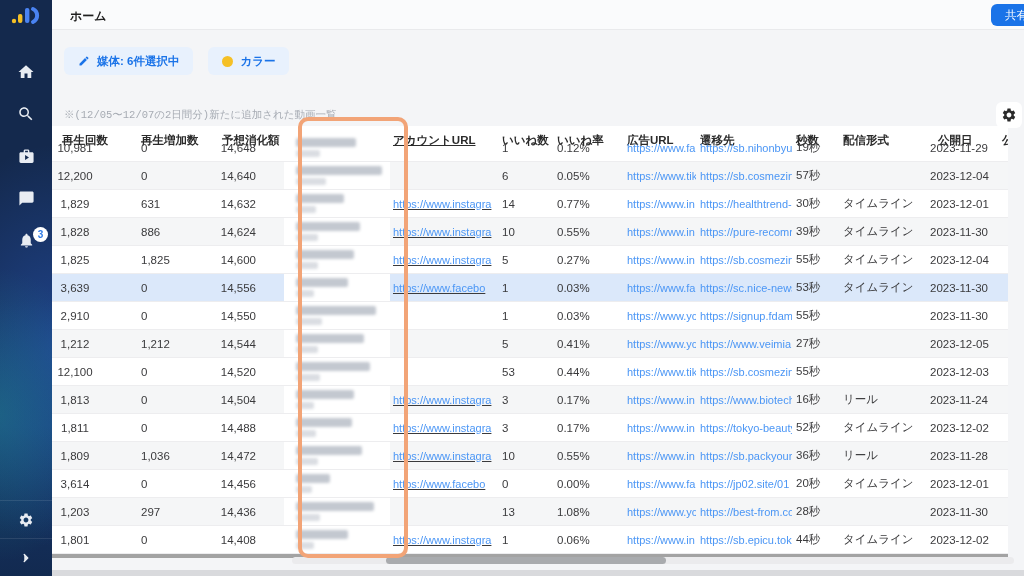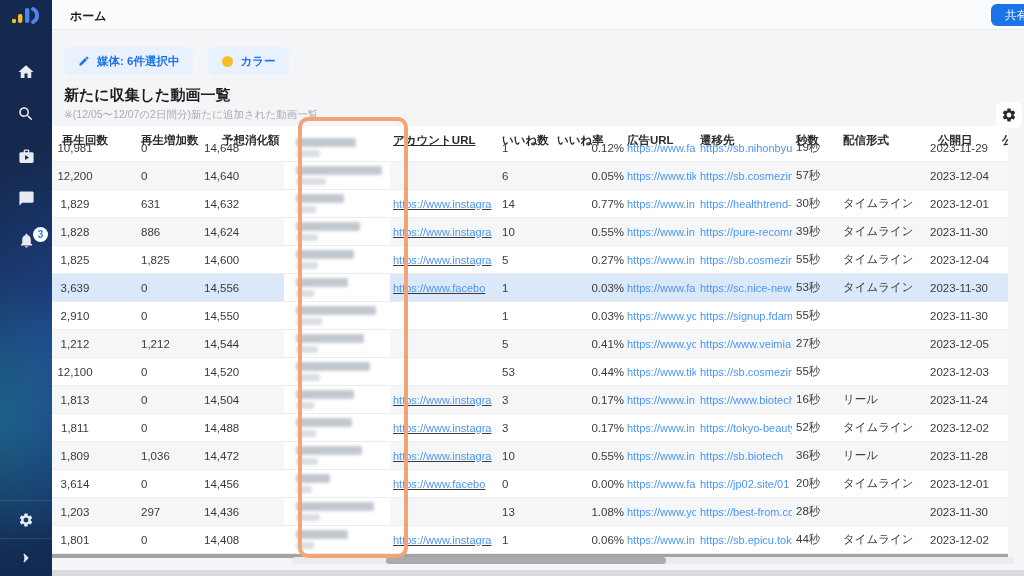--- a/index.html
+++ b/index.html
@@ -30,38 +30,38 @@
     border:none; border-radius:6px; display:flex; align-items:center; cursor:pointer; }
 
   
   .chips { position:absolute; left:64px; top:47px; display:flex; gap:15px; }
   .chip { height:28px; background:#e8f1fd; border-radius:6px; display:flex; align-items:center; gap:7px; padding:0 14px;
     font-size:11.5px; color:#1a73e8; font-weight:bold; cursor:pointer; white-space:nowrap; }
   .chip .dot { width:11px; height:11px; border-radius:50%; background:#f5c026; }
 
   
   .sec-title { position:absolute; left:64px; top:86px; font-size:15px; font-weight:bold; color:#1d1d1f; }
-  .sec-note { position:absolute; left:64px; top:108px; font-size:10.5px; color:#a6abb3; }
+  .sec-note { position:absolute; left:64px; top:108px; font-size:10.5px; color:#a6abb3;font-family:Liberation Mono, monospace; }
   .tbl-gear-btn { position:absolute; left:996px; top:102px; width:26px; height:26px; background:#fff; border:none; border-radius:6px;
     display:flex; align-items:center; justify-content:center; cursor:pointer; }
   .tbl-gear-btn svg { fill:#2a2a2a; }
 
   
   .table-wrap { position:absolute; left:44px; top:126px; width:964px; height:432px; background:#a3a3a3; overflow:hidden; }
   .trow { display:grid; grid-template-columns:84px 76px 80px 106px 108px 54px 72px 72px 96px 42px 92px 68px 60px;
     width:1000px; height:28px; align-items:center; font-size:11.5px; color:#3a3a3c; border-bottom:1px solid #ededef; }
   .thead { height:29px; font-weight:bold; color:#2b2b2b; border-bottom:1px solid #e2e4e7; background:#fff; }
   .cell { overflow:hidden; white-space:nowrap; }
   .c1 { padding-right:22px; text-align:center; }
   .c2 { padding-left:13px; }
-  .c3 { padding-right:28px; text-align:left; }
+  .c3 { padding-right:28px; text-align:right; }
   .c4 { padding-left:12px; background:#fff; align-self:stretch; display:flex; flex-direction:column; justify-content:center; gap:3px; }
   .c5 { padding-left:3px;text-decoration:underline; }
   .c6 { padding-left:4px; }
-  .c7 { padding-left:5px;text-align:right; }
+  .c7 { padding-left:5px; }
   .c8 { padding-left:3px; }
   .c9 { padding-left:4px; }
   .c10 { padding-left:4px; }
   .c11 { padding-left:9px; }
   .c12 { padding-left:4px; }
   .c13 { padding-left:8px; }
   .thead .cell { text-align:left; padding-right:0; }
   .thead .c1 { padding-left:18px; }
   .thead .c3 { padding-left:18px; }
   .thead .c12 { padding-left:12px; }
@@ -148,21 +148,20 @@
           <path d="M3 17.25V21h3.75L17.81 9.94l-3.75-3.75L3 17.25zM20.71 7.04c.39-.39.39-1.02 0-1.41l-2.34-2.34c-.39-.39-1.02-.39-1.41 0l-1.83 1.83 3.75 3.75 1.83-1.83z"></path>
         </svg>
         <span>媒体: 6件選択中</span>
       </div>
       <div class="chip">
         <span class="dot"></span>
         <span>カラー</span>
       </div>
     </div>
 
-  <div class="sec-title">新たに収集した動画一覧</div>
   <div class="sec-note">※(12/05〜12/07の2日間分)新たに追加された動画一覧</div>
   <button class="tbl-gear-btn">
     <svg width="16" height="16" viewBox="0 0 24 24">
         <path d="M19.14 12.94c.04-.3.06-.61.06-.94 0-.32-.02-.64-.07-.94l2.03-1.58c.18-.14.23-.41.12-.61l-1.92-3.32c-.12-.22-.37-.29-.59-.22l-2.39.96c-.5-.38-1.03-.7-1.62-.94L14.4 2.81c-.04-.24-.24-.41-.48-.41h-3.84c-.24 0-.43.17-.47.41L9.25 5.35c-.59.24-1.13.57-1.62.94l-2.39-.96c-.22-.08-.47 0-.59.22L2.74 8.87c-.12.21-.08.47.12.61l2.03 1.58c-.05.3-.09.63-.09.94s.02.64.07.94l-2.03 1.58c-.18.14-.23.41-.12.61l1.92 3.32c.12.22.37.29.59.22l2.39-.96c.5.38 1.03.7 1.62.94l.36 2.54c.05.24.24.41.48.41h3.84c.24 0 .44-.17.47-.41l.36-2.54c.59-.24 1.13-.56 1.62-.94l2.39.96c.22.08.47 0 .59-.22l1.92-3.32c.12-.22.07-.47-.12-.61l-2.01-1.58zM12 15.6c-1.98 0-3.6-1.62-3.6-3.6s1.62-3.6 3.6-3.6 3.6 1.62 3.6 3.6-1.62 3.6-3.6 3.6z"></path>
       </svg>
   </button>
 
   <div class="table-wrap">
     <div class="trow thead" id="thead">
         <div class="cell c1">再生回数</div>
@@ -383,21 +382,21 @@
           <div class="cell c2">1,036</div>
           <div class="cell c3">14,472</div>
           <div class="cell c4">
             <div class="blur1" style="width:66px"></div>
             <div class="blur2" style="width:22px"></div>
           </div>
           <div class="cell c5"><a class="lnk" href="#">https://www.instagra</a></div>
           <div class="cell c6">10</div>
           <div class="cell c7">0.55%</div>
           <div class="cell c8"><a class="lnk" href="#">https://www.in</a></div>
-          <div class="cell c9"><a class="lnk" href="#">https://sb.biotech</a></div>
+          <div class="cell c9"><a class="lnk" href="#">https://sb.packyour</a></div>
           <div class="cell c10 sec-val">36秒</div>
           <div class="cell c11">リール</div>
           <div class="cell c12">2023-11-28</div>
           <div class="cell c13"></div>
         </div>
         <div class="trow row-white">
           <div class="cell c1">3,614</div>
           <div class="cell c2">0</div>
           <div class="cell c3">14,456</div>
           <div class="cell c4">

